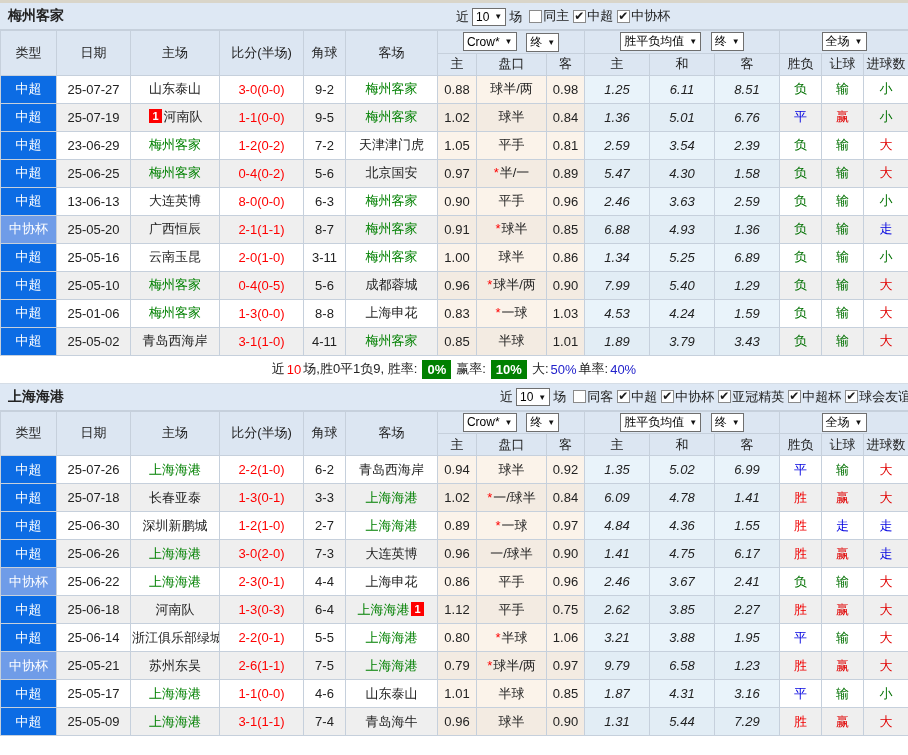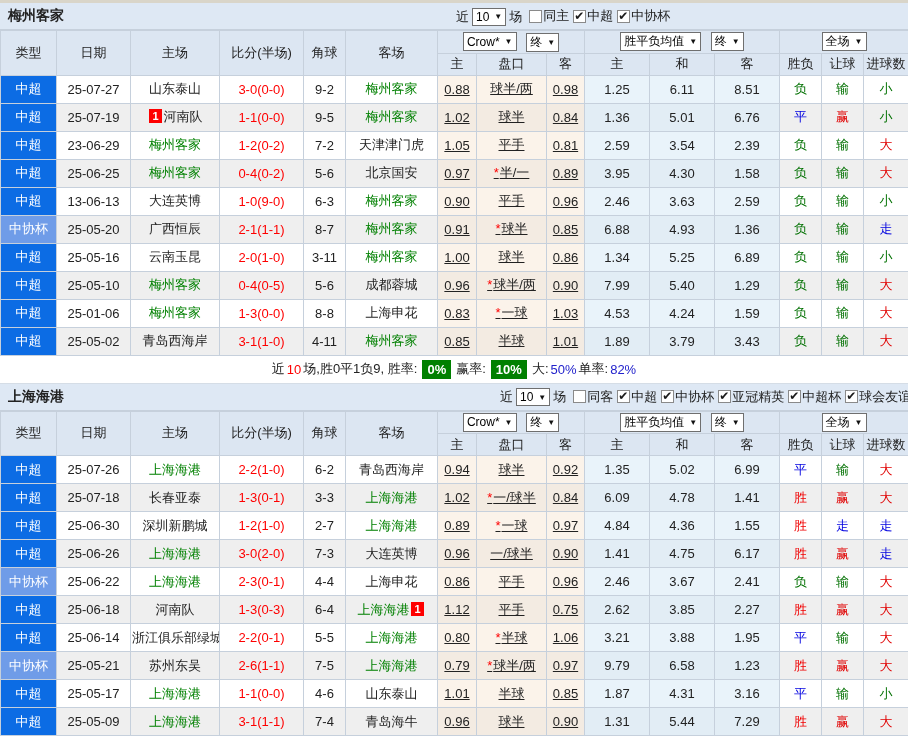--- a/index.html
+++ b/index.html
@@ -39,23 +39,23 @@
   .cb.checked::after { content:"\2714"; position:absolute; left:0px; top:-2px; font-size:12px; color:#1a1a1a; }
 
   
   table { border-collapse:collapse; table-layout:fixed; width:908px; }
   th,td { border:1px solid #c6d0dc; overflow:hidden; white-space:nowrap; }
   thead th { background:#dce6f2; font-weight:normal; font-size:13px; color:#222; height:22px; }
   .dd-cell { padding:1px 0; }
   .dd-cell .select { margin:0 3px; height:19px; }
   tbody td { height:28px; text-align:center; font-size:13px; color:#222; background:#fff; }
   tbody tr:nth-child(even) td { background:#efefef; }
-  tbody td.odds-col { background:#fbf3ea;text-decoration:underline; }
+  tbody td.odds-col { background:#fbf3ea; }
   tbody tr:nth-child(even) td.odds-col { background:#f3ebe2; }
-  tbody td.avg-col { background:#e9f3fa; }
+  tbody td.avg-col { background:#e9f3fa;font-style:italic; }
   tbody tr:nth-child(even) td.avg-col { background:#e2edf5; }
   td.lg-cell { color:#fff; }
   .green { color:#008000; }
   .score { color:#fe0000; }
   .star { color:#fe0000; margin-right:1px; }
   .badge { display:inline-block; background:#fe0000; color:#fff; font-size:11px; font-weight:bold;
            line-height:14px; padding:0 3px; margin:0 2px; vertical-align:1px; }
 
   
   .summary { height:28px; display:flex; align-items:center; justify-content:center;
@@ -214,32 +214,32 @@
           <tr>
             <td class="lg-cell" style="background: rgb(12, 108, 228);">中超</td>
             <td>25-06-25</td>
             <td><span class="green">梅州客家</span></td>
             <td class="score">0-4(0-2)</td>
             <td>5-6</td>
             <td><span>北京国安</span></td>
             <td class="odds-col">0.97</td>
             <td class="odds-col"><span class="star">*</span><span>半/一</span></td>
             <td class="odds-col">0.89</td>
-            <td class="avg-col">3.95</td>
+            <td class="avg-col">5.47</td>
             <td class="avg-col">4.30</td>
             <td class="avg-col">1.58</td>
             <td style="color: rgb(0, 112, 0);">负</td>
             <td style="color: rgb(0, 112, 0);">输</td>
             <td style="color: rgb(224, 0, 0);">大</td>
           </tr>
           <tr>
             <td class="lg-cell" style="background: rgb(12, 108, 228);">中超</td>
             <td>13-06-13</td>
             <td><span>大连英博</span></td>
-            <td class="score">1-0(9-0)</td>
+            <td class="score">8-0(0-0)</td>
             <td>6-3</td>
             <td><span class="green">梅州客家</span></td>
             <td class="odds-col">0.90</td>
             <td class="odds-col"><span>平手</span></td>
             <td class="odds-col">0.96</td>
             <td class="avg-col">2.46</td>
             <td class="avg-col">3.63</td>
             <td class="avg-col">2.59</td>
             <td style="color: rgb(0, 112, 0);">负</td>
             <td style="color: rgb(0, 112, 0);">输</td>
@@ -335,21 +335,21 @@
     <div class="summary">
         <span>近</span>
         <span class="red">10</span>
         <span>场,胜0平1负9, 胜率:</span>
         <span class="badge-green">0%</span>
         <span>赢率:</span>
         <span class="badge-green">10%</span>
         <span>大:</span>
         <span class="blue">50%</span>
         <span> 单率:</span>
-        <span class="blue">82%</span>
+        <span class="blue">40%</span>
       </div>
   </section>
 
   <section data-section="1">
     <div class="section-header">
       <span class="team-name">上海海港</span>
       <div class="filters">
         <span>近</span>
         <span class="select">
           <span>10</span>

